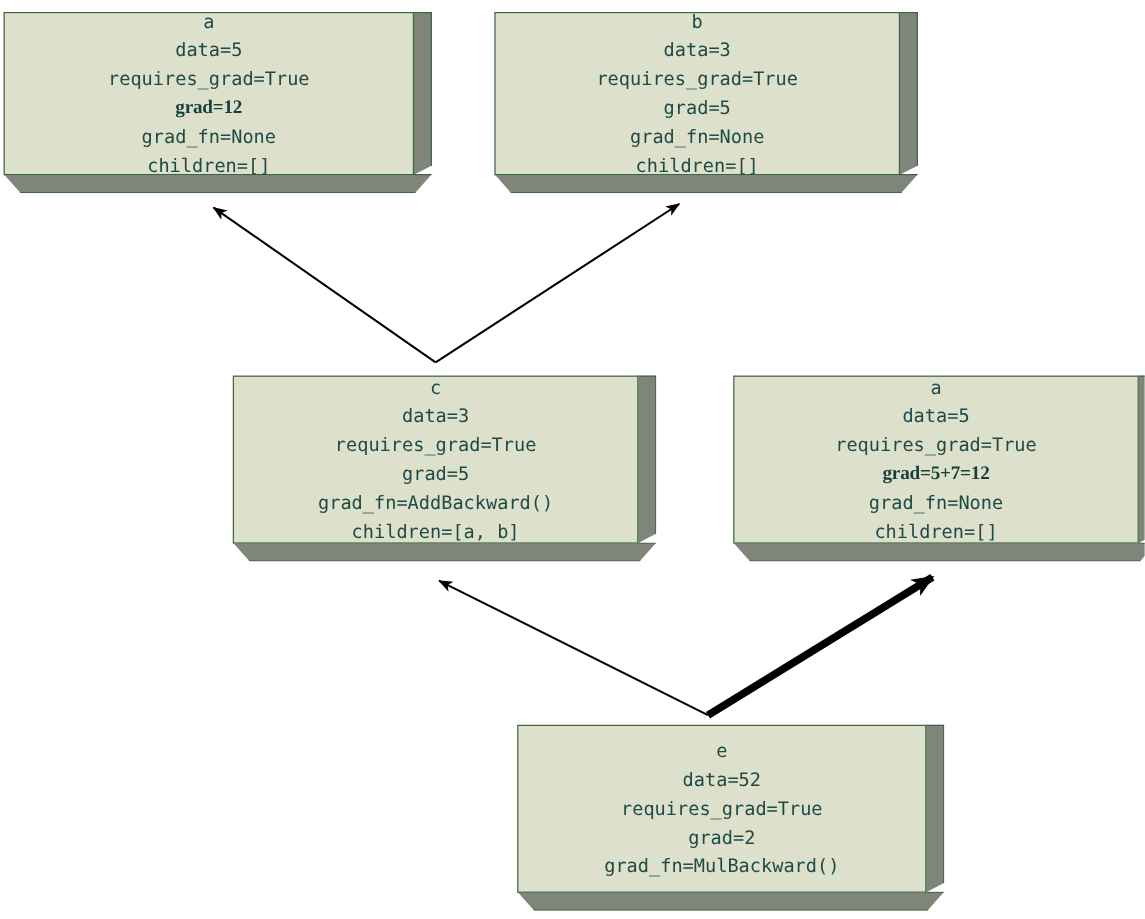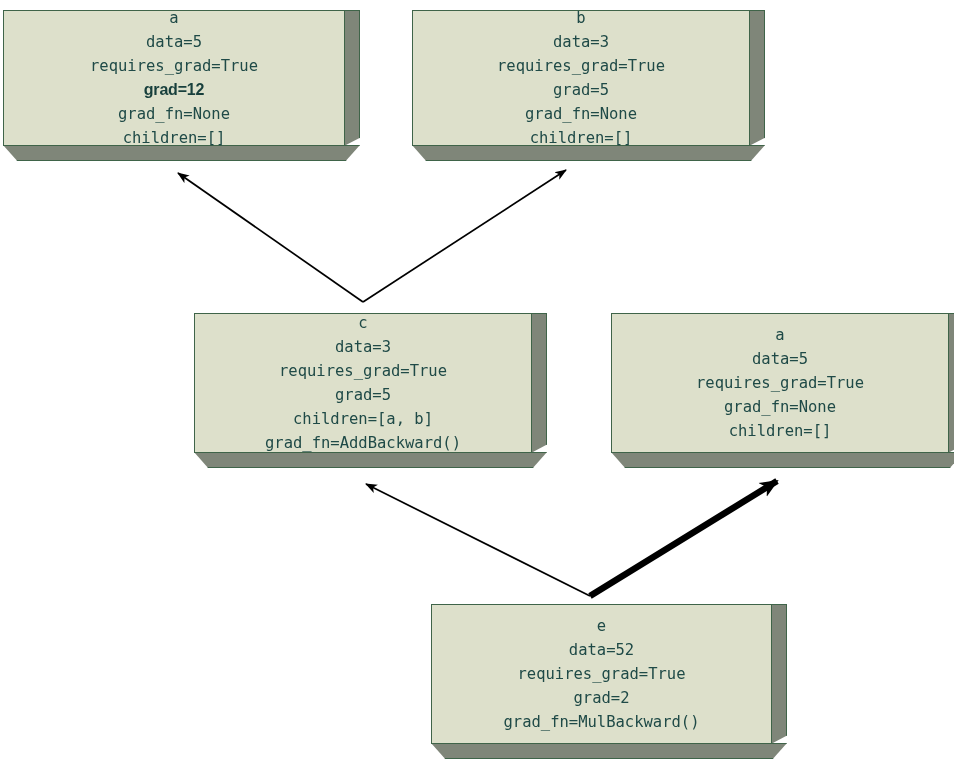--- a/index.html
+++ b/index.html
@@ -55,21 +55,21 @@
   }
   .node-line {
     color: #1f4a47;
     font-family: "DejaVu Sans Mono", monospace;
     font-size: 15.5px;
     line-height: 24px;
     white-space: pre;
     text-align: center;
   }
   .node-line.bold {
-    font-family: Liberation Sans, sans-serif;
+    font-family: Liberation Serif, serif;
     font-weight: bold;
     font-size: 16px;
     color: #173f3c;
     letter-spacing: -0.2px;
   }
 </style>
 </head>
 <body>
 
 <div id="canvas">
@@ -121,32 +121,33 @@
 
   <div class="extrude-right" style="left:531px; top:313px; width:16px; height:140px;
               clip-path: polygon(0 0, 100% -6%, 100% 94%, 0 100%);"></div>
   <div class="extrude-bottom" style="left:194px; top:452px; width:353px; height:16px;
               clip-path: polygon(0 0, 100% 0, 96% 100%, 4% 100%);"></div>
   <div class="node" style="left:194px; top:313px; width:338px; height:140px;">
     <div class="node-line">c</div>
     <div class="node-line">data=3</div>
     <div class="node-line">requires_grad=True</div>
     <div class="node-line">grad=5</div>
+    <div class="node-line">grad_fn=AddBackward()</div>
     <div class="node-line">children=[a, b]</div>
-    <div class="node-line">grad_fn=AddBackward()</div>
   </div>
 
   <div class="extrude-right" style="left:948px; top:313px; width:16px; height:140px;
               clip-path: polygon(0 0, 100% -6%, 100% 94%, 0 100%);"></div>
   <div class="extrude-bottom" style="left:611px; top:452px; width:353px; height:16px;
               clip-path: polygon(0 0, 100% 0, 96% 100%, 4% 100%);"></div>
   <div class="node" style="left:611px; top:313px; width:338px; height:140px;">
     <div class="node-line">a</div>
     <div class="node-line">data=5</div>
     <div class="node-line">requires_grad=True</div>
+    <div class="node-line bold">grad=5+7=12</div>
     <div class="node-line">grad_fn=None</div>
     <div class="node-line">children=[]</div>
   </div>
 
   <div class="extrude-right" style="left:771px; top:604px; width:16px; height:140px;
               clip-path: polygon(0 0, 100% -6%, 100% 94%, 0 100%);"></div>
   <div class="extrude-bottom" style="left:431px; top:743px; width:356px; height:16px;
               clip-path: polygon(0 0, 100% 0, 96% 100%, 4% 100%);"></div>
   <div class="node" style="left:431px; top:604px; width:341px; height:140px;">
     <div class="node-line">e</div>

